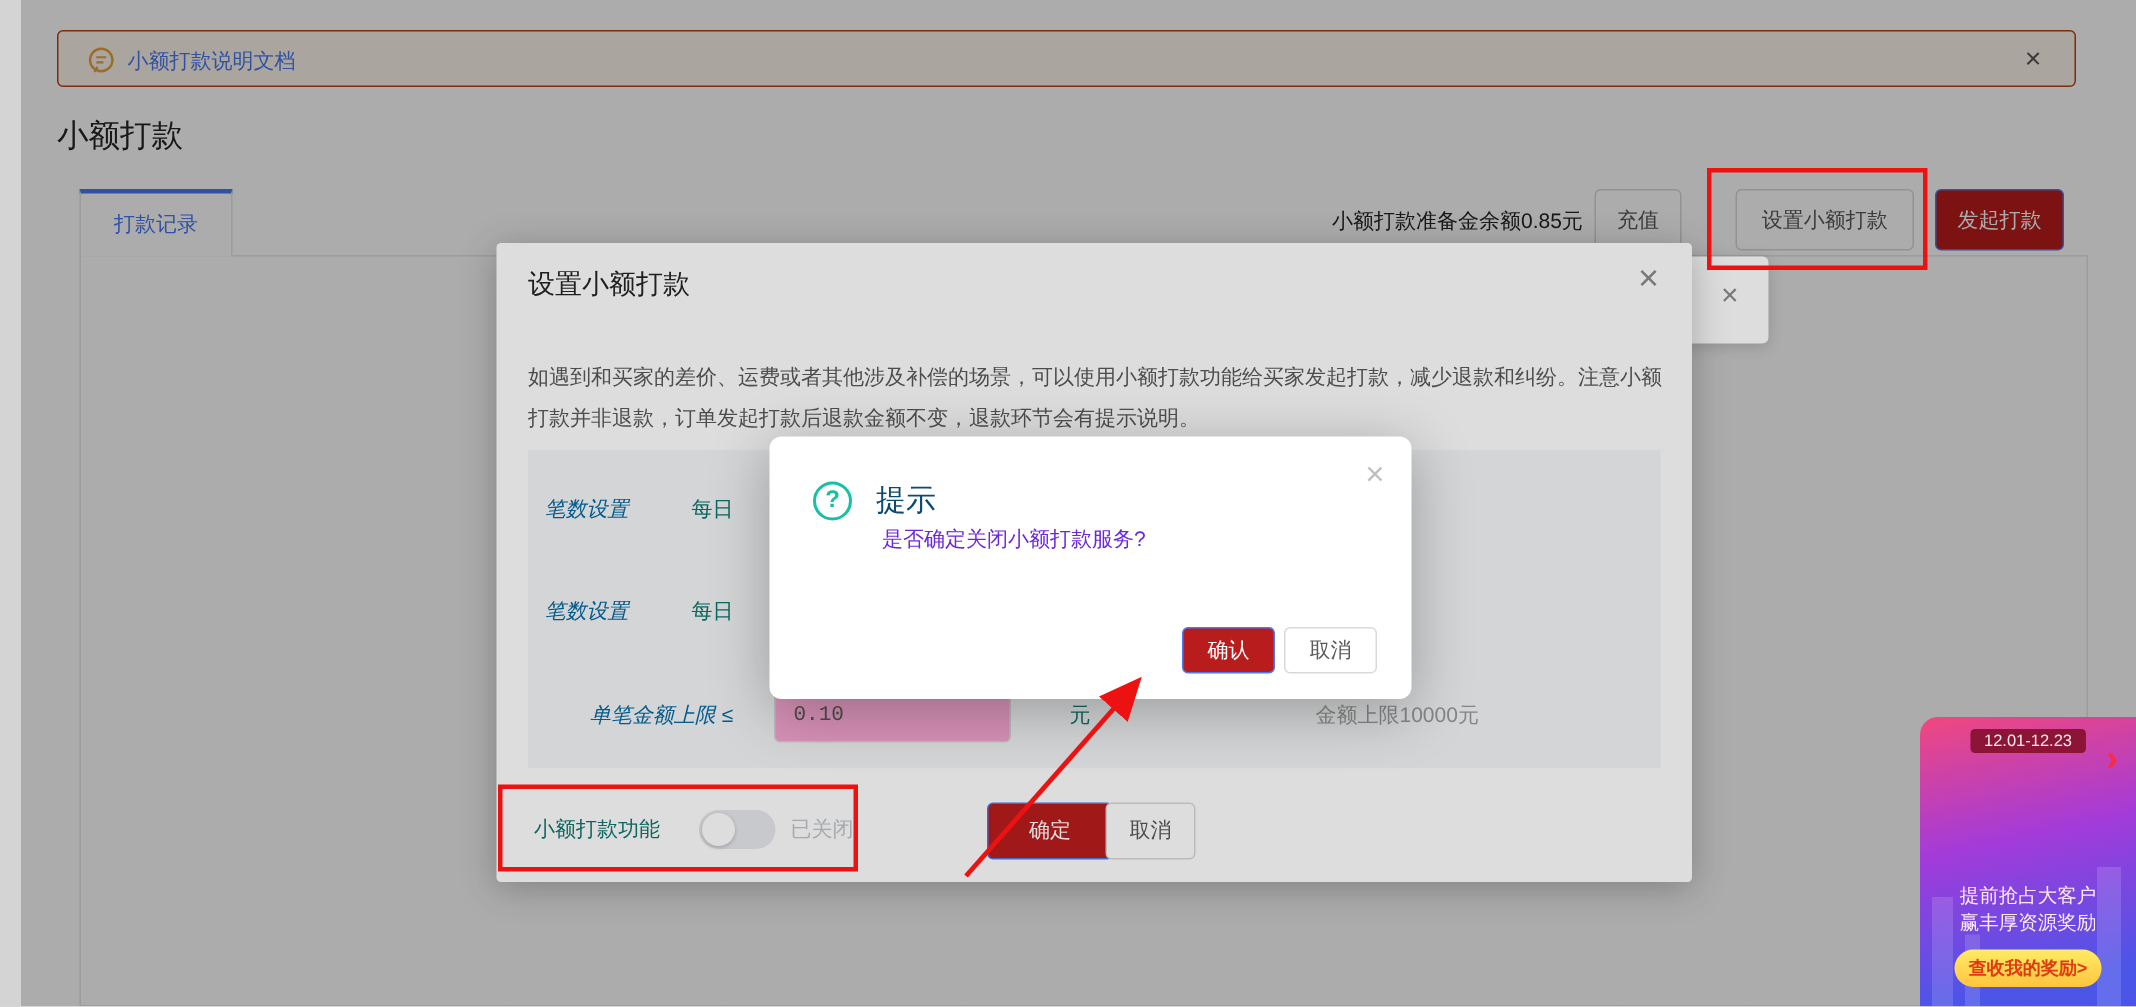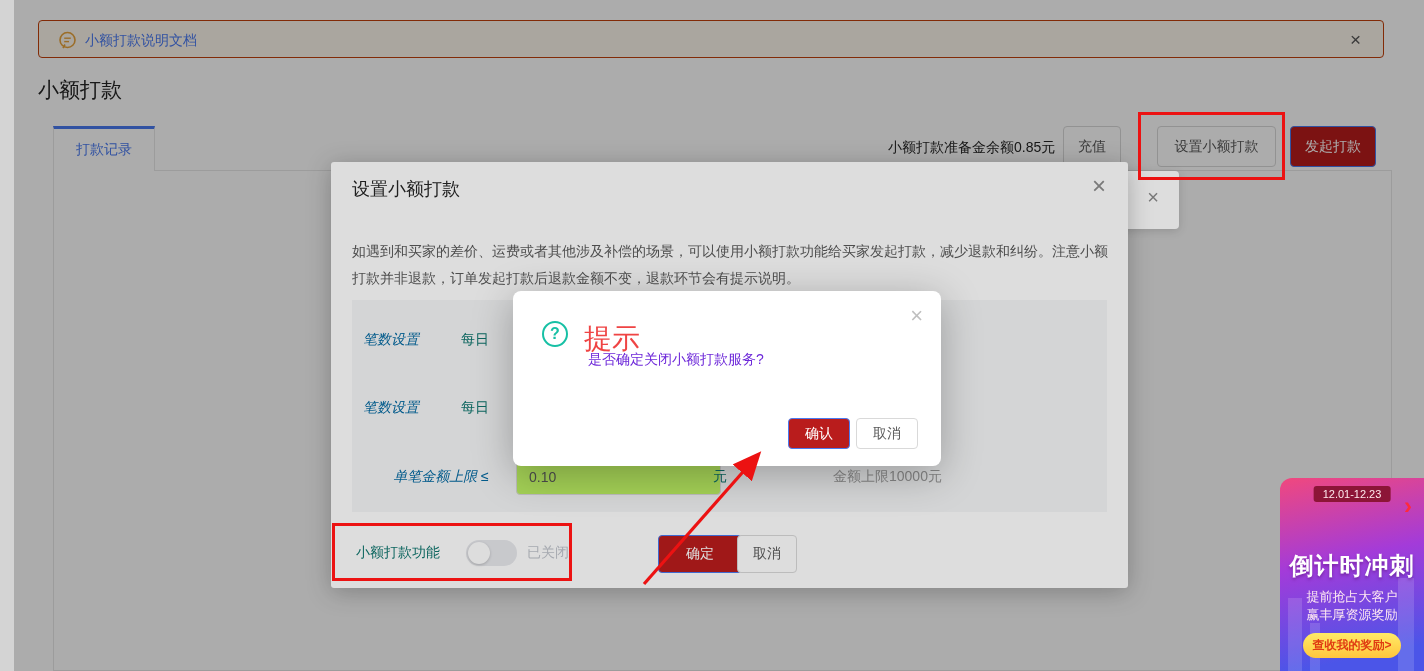--- a/index.html
+++ b/index.html
@@ -52,38 +52,38 @@
 
   
   .modal { left:331px; top:162px; width:797px; height:426px; background:#fff; border-radius:3px;
            box-shadow:0 4px 24px rgba(0,0,0,0.25); z-index:20; }
   .modal-title { position:absolute; left:21px; top:15px; font-size:18px; color:#262626; font-weight:500; }
   .modal-x { position:absolute; right:22px; top:10px; font-size:24px; color:#8C8C8C; cursor:pointer; }
   .modal-desc { position:absolute; left:21px; top:76px; width:756px; line-height:27px; color:#595959; }
   .gray-panel { position:absolute; left:21px; top:138px; width:755px; height:212px; background:#F5F6F7; }
   .gp-label { position:absolute; color:#0369a1; text-align:center; width:120px;font-style:italic; }
   .gp-value { position:absolute; color:#0f766e; }
-  .gp-hint { position:absolute; color:#9B9B9B; }
-  .amount-input { position:absolute; left:185px; top:296px; width:205px; height:37px; border:1px solid #D9D9D9;
-                  border-radius:4px; background:#bef264; padding:0 12px; font-size:14px; color:#595959;
-                  font-family:Liberation Sans, sans-serif; outline:none; }
+  .gp-hint { position:absolute; color:#9B9B9B;margin-left:44px; }
+  .amount-input { position:absolute; left:185px; top:296px; width:158px; height:37px; border:1px solid #D9D9D9;
+                  border-radius:4px; background:#f9a8d4; padding:0 12px; font-size:14px; color:#595959;
+                  font-family:Liberation Mono, monospace; outline:none; }
   .toggle-track { position:absolute; left:135px; top:378px; width:51px; height:26px; border-radius:13px;
                   background:#E7E8EC; cursor:pointer; }
   .toggle-knob { position:absolute; left:2px; top:2px; width:22px; height:22px; border-radius:50%;
                  background:#fff; box-shadow:0 1px 3px rgba(0,0,0,0.2); }
   .toggle-status { position:absolute; left:196px; top:382px; color:#C0C4CC; }
 
   
   .dialog { left:513px; top:291px; width:428px; height:175px; background:#fff; border-radius:8px;
             box-shadow:0 8px 40px rgba(0,0,0,0.28); z-index:40; }
   .dialog-x { position:absolute; right:18px; top:12px; font-size:22px; color:#BFBFBF; cursor:pointer; }
   .q-icon { position:absolute; left:29px; top:30px; width:26px; height:26px; border:2px solid #17C0A5;
             border-radius:50%; color:#17C0A5; font-weight:bold; font-size:16px;
             display:flex; align-items:center; justify-content:center; }
-  .dialog-title { position:absolute; left:71px; top:29px; font-size:28px; color:#ef4444; }
+  .dialog-title { position:absolute; left:71px; top:29px; font-size:20px; color:#0c4a6e; }
   .dialog-msg { position:absolute; left:75px; top:60px; color:#6d28d9; }
   .dlg-btn { position:absolute; width:62px; height:31px; }
 
   
   .promo { left:1280px; top:478px; width:144px; height:193px; z-index:35; border-radius:12px 0 0 0;
            background:linear-gradient(168deg,#F0487E 0%,#A33BD9 42%,#4B55E8 88%); overflow:hidden; }
   .promo-deco { position:absolute; background:rgba(255,255,255,0.14); }
   .promo-badge { position:absolute; left:50%; top:8px; transform:translateX(-50%); background:#8C1537;
                  color:#FFE9EC; font-size:11px; padding:2px 9px; border-radius:3px; white-space:nowrap; }
   .promo-t1 { position:absolute; left:0; top:40px; width:100%; text-align:center; color:#fff; font-weight:700;
@@ -239,21 +239,20 @@
 
   <div class="abs overlay2"></div>
 
   <div class="abs left-strip"></div>
 
   <div class="abs promo">
     <div class="promo-deco" style="left:8px;top:120px;width:14px;height:73px"></div>
     <div class="promo-deco" style="left:118px;top:100px;width:16px;height:93px"></div>
     <div class="promo-deco" style="left:30px;top:145px;width:10px;height:48px"></div>
     <div class="promo-badge">12.01-12.23</div>
-    <div class="promo-t2">倒计时冲刺</div>
     <div class="promo-s1">提前抢占大客户</div>
     <div class="promo-s2">赢丰厚资源奖励</div>
     <div class="promo-cta">查收我的奖励&gt;</div>
   </div>
   <div class="abs promo-corner">›</div>
 
   <div class="abs dialog">
     <span class="dialog-x">×</span>
     <div class="q-icon">?</div>
     <div class="dialog-title">提示</div>

